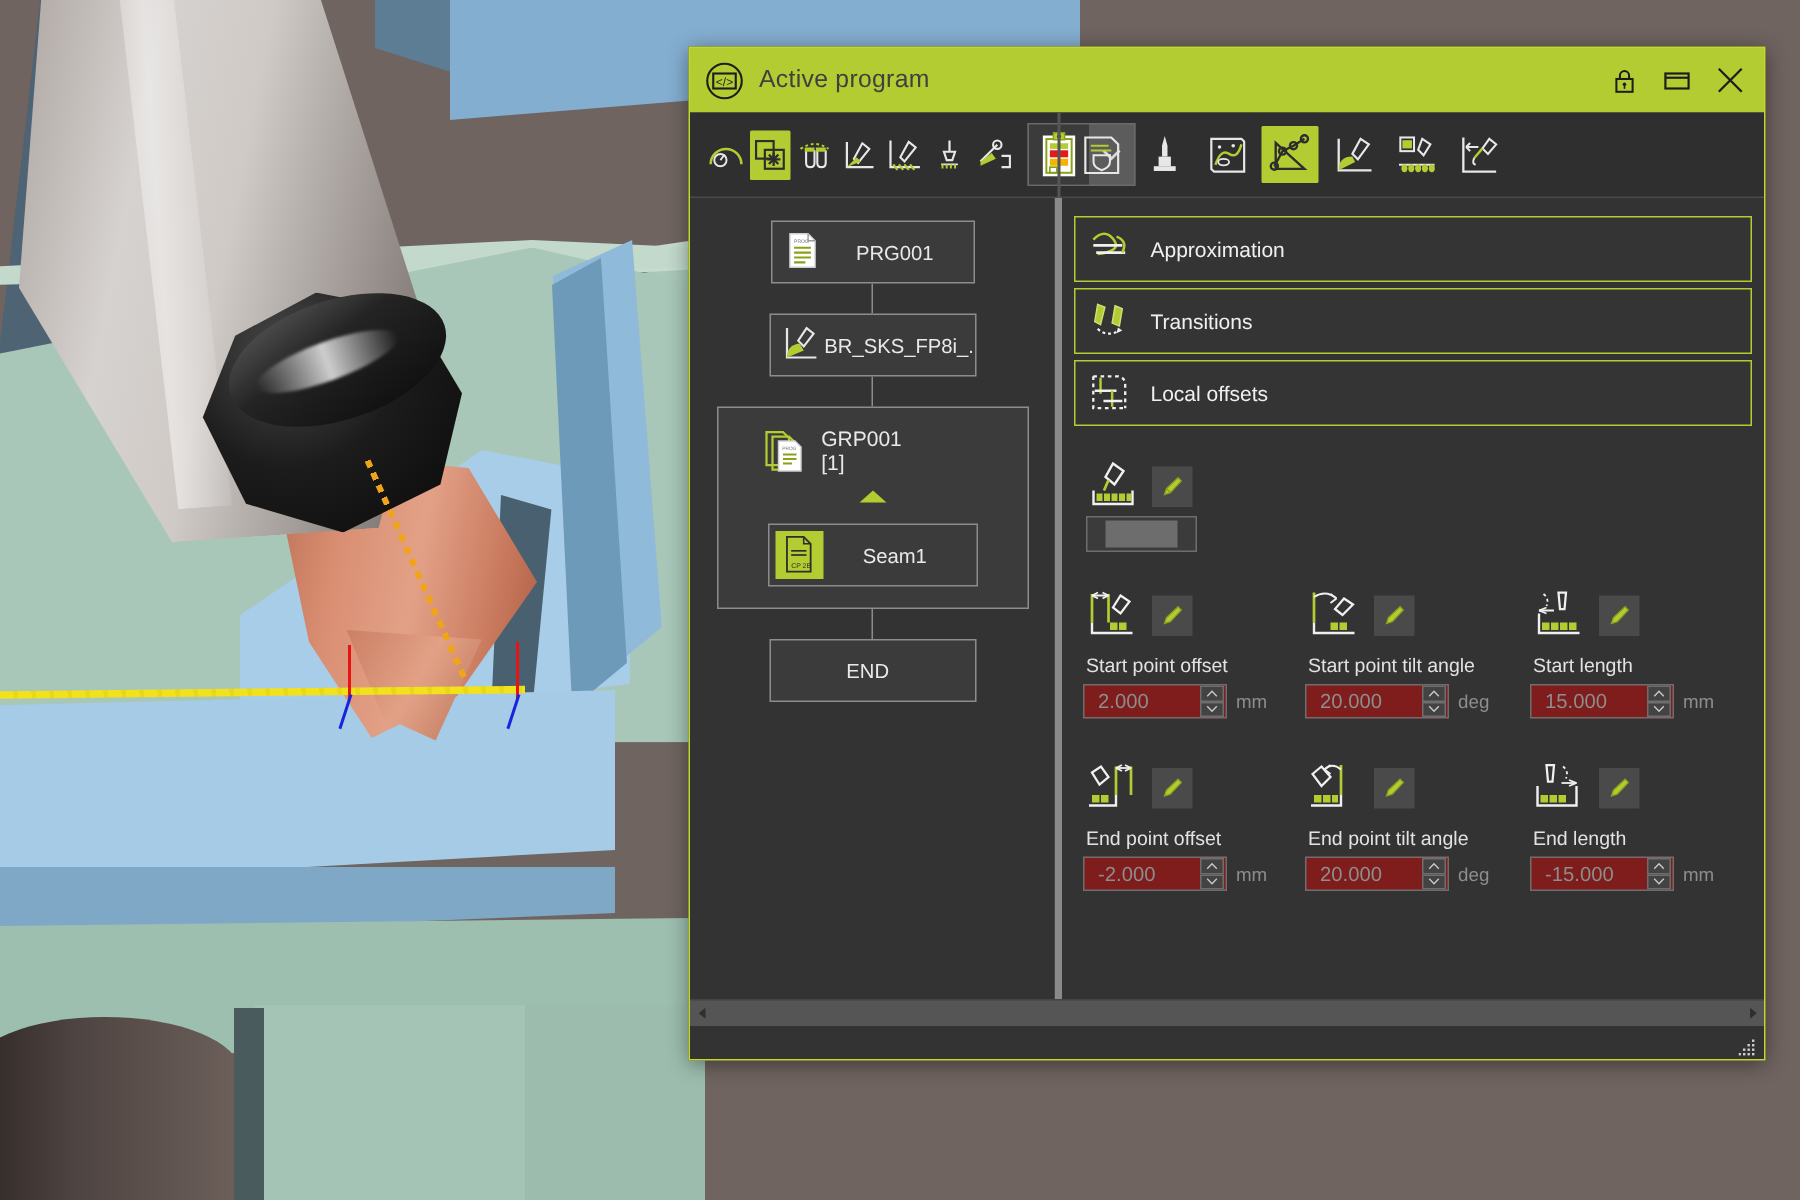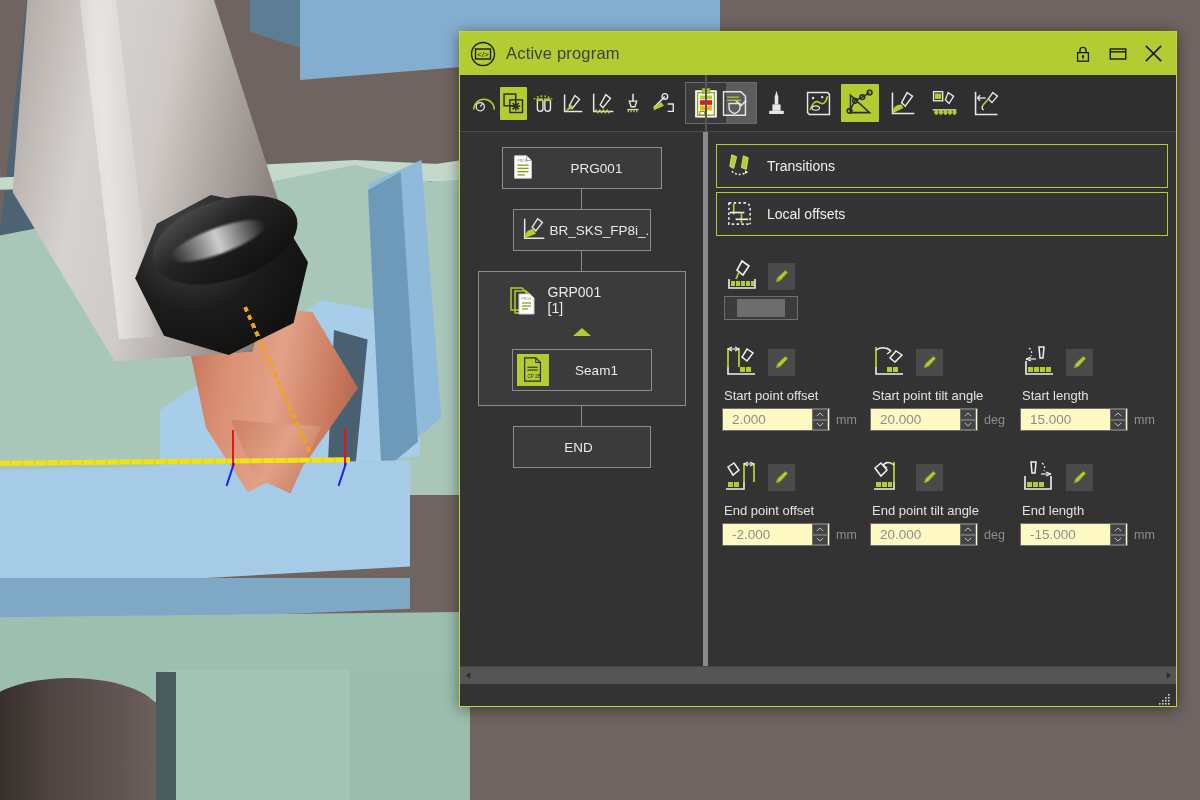--- a/index.html
+++ b/index.html
@@ -213,21 +213,21 @@
   .body { flex: 1; display: flex; min-height: 0; background: #333; }
   .pane-left {
     width: 243px; background: #333; position: relative; flex: none;
     display: flex; flex-direction: column; align-items: center; padding-top: 15px;
   }
   .vsplit { width: 5px; background: #8a8a8a; flex: none; }
   .pane-right { flex: 1; background: #333; padding: 12px 8px 0 8px; overflow: hidden; }
 
   
   .node {
-    width: 160px; height: 42px; border: 1px solid #8c8c8c; background: #3b3b3b;
+    width: 136px; height: 42px; border: 1px solid #8c8c8c; background: #3b3b3b;
     display: flex; align-items: center; color: #e9e9e9; font-size: 13.5px; cursor: pointer;
     position: relative;
   }
   .node .nicon { width: 30px; height: 30px; margin-left: 6px; flex: none; }
   .node .nlabel { flex: 1; text-align: center; padding-right: 6px; white-space: nowrap; overflow: hidden;}
   .node.wide { width: 138px; }
   .connector { width: 1px; height: 20px; background: #8c8c8c; }
   .group-box {
     width: 208px; border: 1px solid #8c8c8c; background: #3b3b3b; padding: 12px 0 14px 0;
     display: flex; flex-direction: column; align-items: center;
@@ -259,21 +259,21 @@
   .field.wide { width: 152px; }
   .ficons { display: flex; align-items: center; gap: 6px; height: 40px; }
   .fic { width: 40px; height: 38px; flex: none; }
   .penbtn {
     width: 27px; height: 27px; background: #4a4a4a; display: flex; align-items: center; justify-content: center;
     cursor: pointer; flex: none;
   }
   .flabel { color: #e2e2e2; font-size: 13px; margin: 6px 0 5px 2px; white-space: nowrap; }
   .finput-wrap { display: flex; align-items: center; gap: 6px; }
   .finput {
-    width: 108px; height: 23px; border: 1px solid #6e6e6e; background: #fef9c3;
+    width: 96px; height: 23px; border: 1px solid #6e6e6e; background: #7f1d1d;
     display: flex; align-items: center; justify-content: space-between;
   }
   .fval { color: #8d8d8d; font-size: 13.5px; padding-left: 9px; }
   .spin { display: flex; flex-direction: column; width: 16px; height: 21px; margin-right: 1px; }
   .sp {
     flex: 1; border: 1px solid #6e6e6e; background: #434343; display: flex;
     align-items: center; justify-content: center; cursor: pointer;
   }
   .funit { color: #8d8d8d; font-size: 12.5px; }
   .boxsel {
@@ -627,20 +627,31 @@
 
       <div class="node wide" style="justify-content:center;">
         <span class="nlabel">END</span>
       </div>
     </div>
 
     <div class="vsplit"></div>
 
     <div class="pane-right">
 
+      <div class="acc-row">
+        <span class="acc-ic">
+          <svg viewBox="0 0 30 30" width="29" height="29">
+            <path d="M4 9 Q12 1 18 9 Q24 17 7 19" fill="none" stroke="#b3cc32" stroke-width="1.8"></path>
+            <line x1="4" y1="13" x2="24" y2="13" stroke="#f0f0f0" stroke-width="1.8"></line>
+            <line x1="6" y1="18" x2="26" y2="18" stroke="#f0f0f0" stroke-width="1.8"></line>
+            <path d="M20 7 Q28 10 24 18" fill="none" stroke="#b3cc32" stroke-width="1.8"></path>
+          </svg>
+        </span>
+        <span class="acc-lbl">Approximation</span>
+      </div>
 
       <div class="acc-row">
         <span class="acc-ic">
           <svg viewBox="0 0 30 30" width="29" height="29">
             <path d="M7 4 L12 6 L9 18 L5 16 Z" fill="#b3cc32" stroke="#cfe07a" stroke-width="1"></path>
             <path d="M19 5 L24 7 L22 19 L17 17 Z" fill="#b3cc32" stroke="#cfe07a" stroke-width="1"></path>
             <path d="M7 21 Q14 27 22 22" fill="none" stroke="#f0f0f0" stroke-width="1.5" stroke-dasharray="2 2"></path>
             <path d="M21 20 L24 22 L20 24 Z" fill="#f0f0f0"></path>
           </svg>
         </span>

